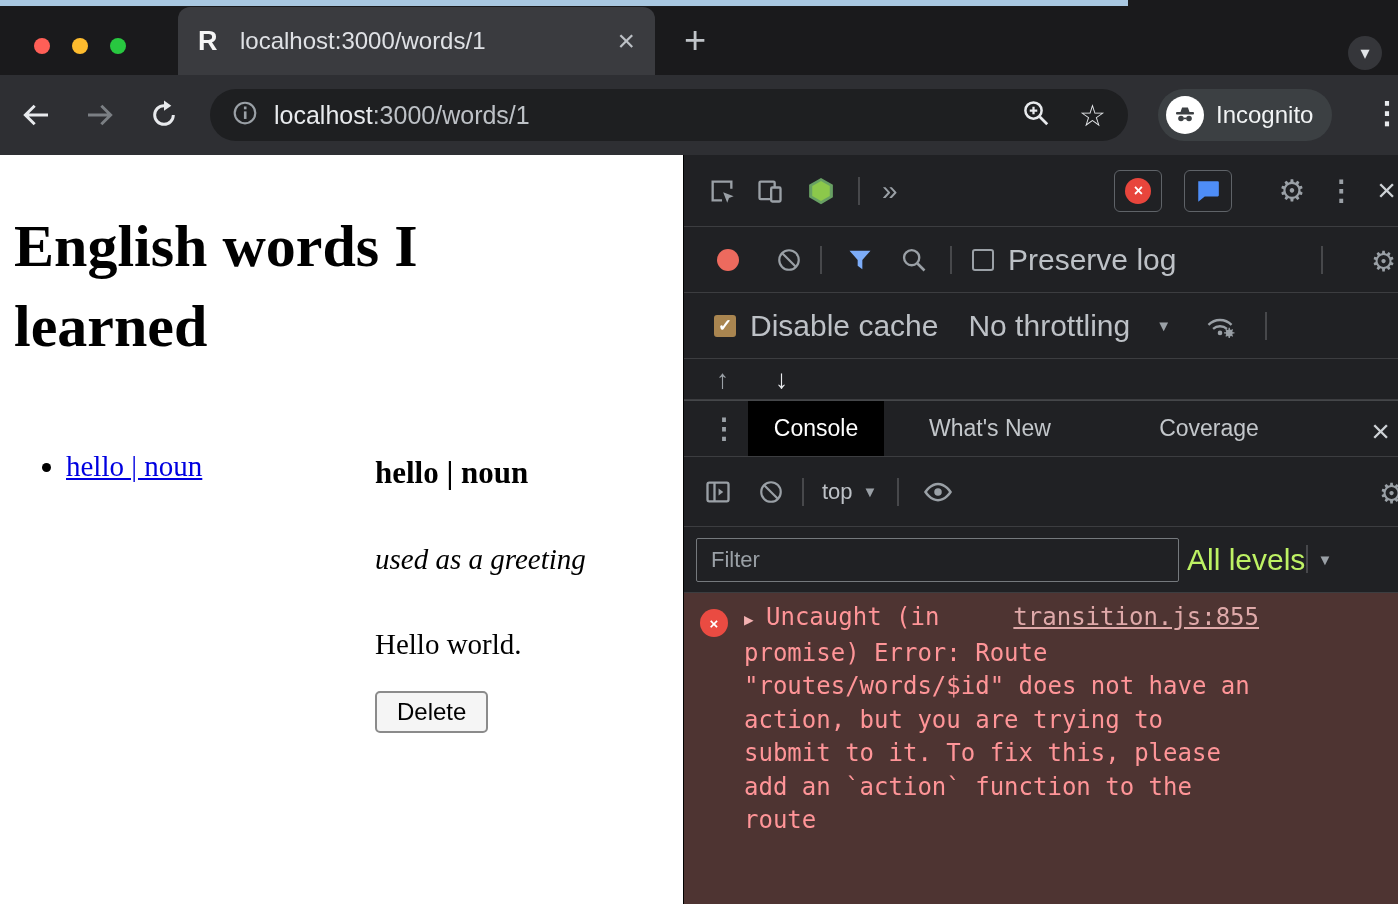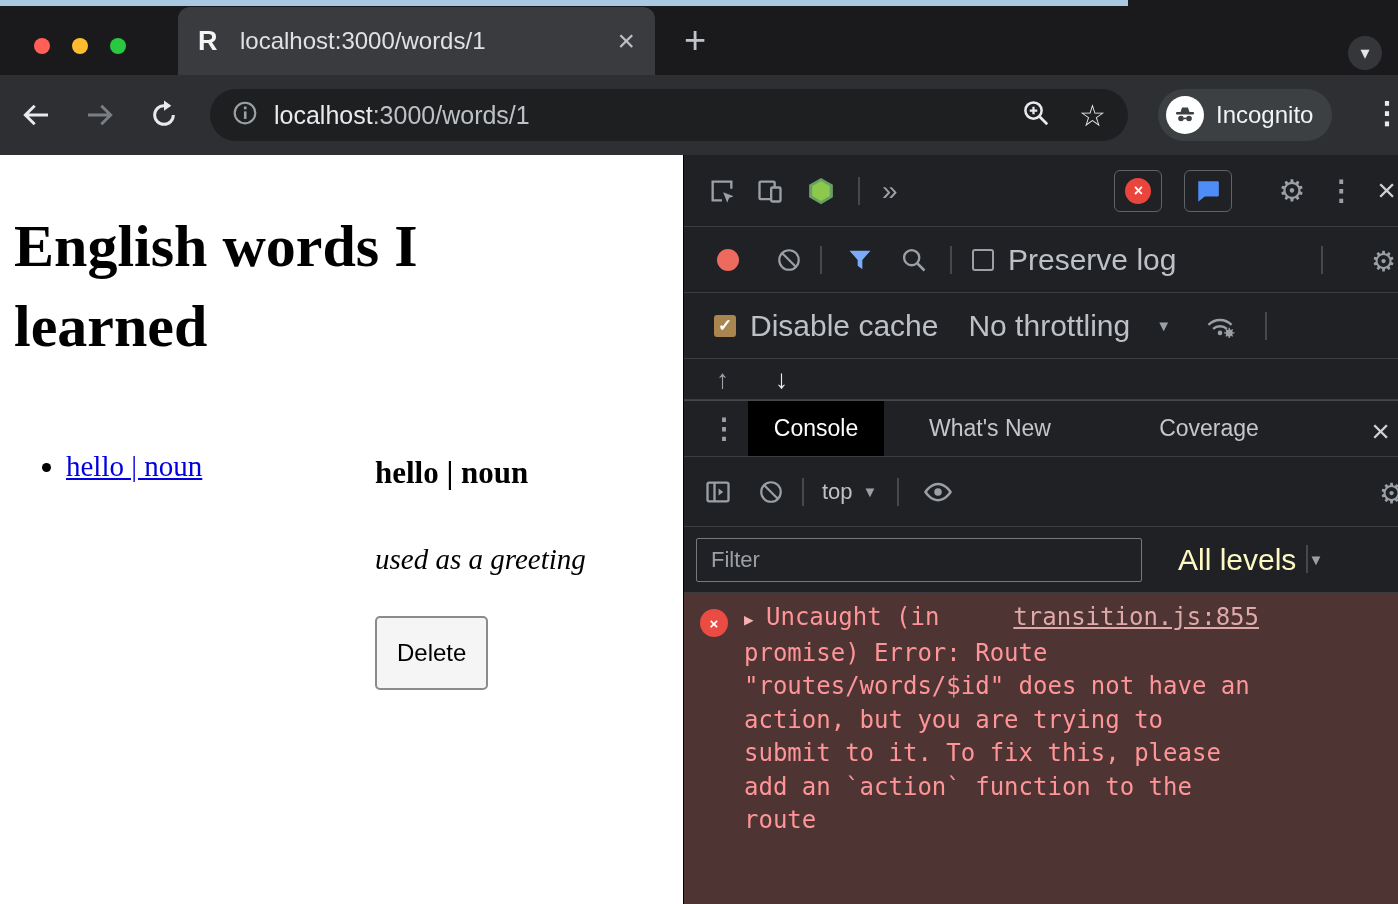--- a/index.html
+++ b/index.html
@@ -37,24 +37,24 @@
 
   
   .content { display:flex; height:749px; }
   .webpage { position:relative; width:683px; background:#fff; font-family:"Liberation Serif", serif; }
   .webpage h1 { position:absolute; left:14px; top:52px; width:530px; font-size:60px; line-height:1.33; color:#000; font-weight:bold; }
   .word-list { position:absolute; left:28px; top:295px; font-size:29px; }
   .word-list li { margin-left:38px; }
   .word-list a { color:#0000e0; }
   .word-detail { position:absolute; left:375px; top:300px; color:#000; }
   .wd-title { font-size:31px; font-weight:bold; margin-bottom:52px; }
-  .wd-def { font-size:29px; font-style:italic; margin-bottom:40px; }
+  .wd-def { font-size:29px; font-style:italic; margin-bottom:52px; }
   .wd-ex { font-size:29px; margin-bottom:30px; }
   .wd-btn { font-family:"Liberation Sans", sans-serif; font-size:24px; color:#000; background:#f5f5f5;
-            border:2px solid #8b8b8b; border-radius:5px; padding:21px 20px; }
+            border:2px solid #8b8b8b; border-radius:5px; padding:5px 20px; }
 
   
   .devtools { flex:1; background:#202124; color:#9aa0a6; border-left:1px solid #000; display:flex; flex-direction:column; overflow:hidden; }
   .dt-row { position:relative; display:flex; align-items:center; border-bottom:1px solid #3c3d40; flex:none; }
   .ic { display:flex; align-items:center; justify-content:center; }
   .vdiv { width:2px; height:28px; background:#47484b; }
   .glyph { color:#9aa0a6; }
 
   .dt-main { height:72px; }
   .dt-main .right { margin-left:auto; display:flex; align-items:center; gap:22px; margin-right:2px; }
@@ -84,21 +84,21 @@
   .dt-drawer { height:57px; border-top:1px solid #45474a; }
   .drawer-tab { height:100%; display:flex; align-items:center; justify-content:center; font-size:23px; color:#c3c7cb; }
   .drawer-tab.active { background:#000; color:#fff; }
   .drawer-close { position:absolute; right:8px; top:12px; }
 
   .dt-ctoolbar { height:70px; }
   .ctx-label { color:#bdc1c6; font-size:22px; }
   .ct-gear { position:absolute; right:-6px; top:20px; }
 
   .dt-filter { height:66px; }
-  .filter-input { margin-left:12px; width:446px; height:44px; background:transparent; border:1px solid #75797d;
+  .filter-input { margin-left:12px; width:483px; height:44px; background:transparent; border:1px solid #75797d;
                   border-radius:2px; color:#bdc1c6; font-size:22px; padding:0 14px; font-family:"Liberation Sans",sans-serif; }
   .filter-input::placeholder { color:#9aa0a6; opacity:1; }
   .filter-div { position:absolute; left:622px; top:18px; }
 
   .dt-issues { height:62px; }
   .issue-pill { margin-left:10px; height:44px; border:1px solid #5f6368; border-radius:4px;
                 display:flex; align-items:center; gap:10px; padding:0 14px; color:#e3e6e9; font-size:22px; }
 
   .dt-error { flex:1; background:#4e3432; border-bottom:none; align-items:flex-start; }
   .err-circle { position:absolute; left:16px; top:16px; width:28px; height:28px; border-radius:50%; background:#ea4b42;
@@ -188,20 +188,21 @@
     <div class="webpage">
       <h1>English words I learned</h1>
       <ul class="word-list">
         <li>
           <a href="#">hello | noun</a>
         </li>
       </ul>
       <div class="word-detail">
         <div class="wd-title">hello | noun</div>
         <div class="wd-def">used as a greeting</div>
+        <div class="wd-ex">Hello world.</div>
         <button class="wd-btn">Delete</button>
       </div>
     </div>
 
     <div class="devtools">
 
       <div class="dt-row dt-main">
         <span class="ic" style="margin-left:24px">
           <svg width="28" height="28" viewBox="0 0 24 24">
               <path d="M20 10V4H4v16h8" stroke="#9aa0a6" stroke-width="2" fill="none"></path>
@@ -318,21 +319,21 @@
           <svg width="30" height="30" viewBox="0 0 24 24">
               <path d="M2 12s4-6.5 10-6.5S22 12 22 12s-4 6.5-10 6.5S2 12 2 12z" stroke="#9aa0a6" stroke-width="2" fill="none"></path>
               <circle cx="12" cy="12" r="3" fill="#9aa0a6"></circle>
             </svg>
         </span>
         <span class="gear-glyph ct-gear" style="font-size:28px">⚙</span>
       </div>
 
       <div class="dt-row dt-filter">
         <input class="filter-input" placeholder="Filter" style="">
-        <span class="dt-label" style="margin-left:36px;color:#fef9c3">All levels</span>
+        <span class="dt-label" style="margin-left:8px;color:#bef264">All levels</span>
         <span class="dd-arrow" style="margin-left:12px">▼</span>
         <span class="vdiv filter-div"></span>
       </div>
 
 
       <div class="dt-row dt-error">
         <span class="err-circle">×</span>
         <div class="err-text">
           <span class="err-src">transition.js:855</span><span class="err-tri">▶</span><span>Uncaught (in promise) Error: Route "routes/words/$id" does not have an action, but you are trying to submit to it. To fix this, please add an `action` function to the route</span>
         </div>

